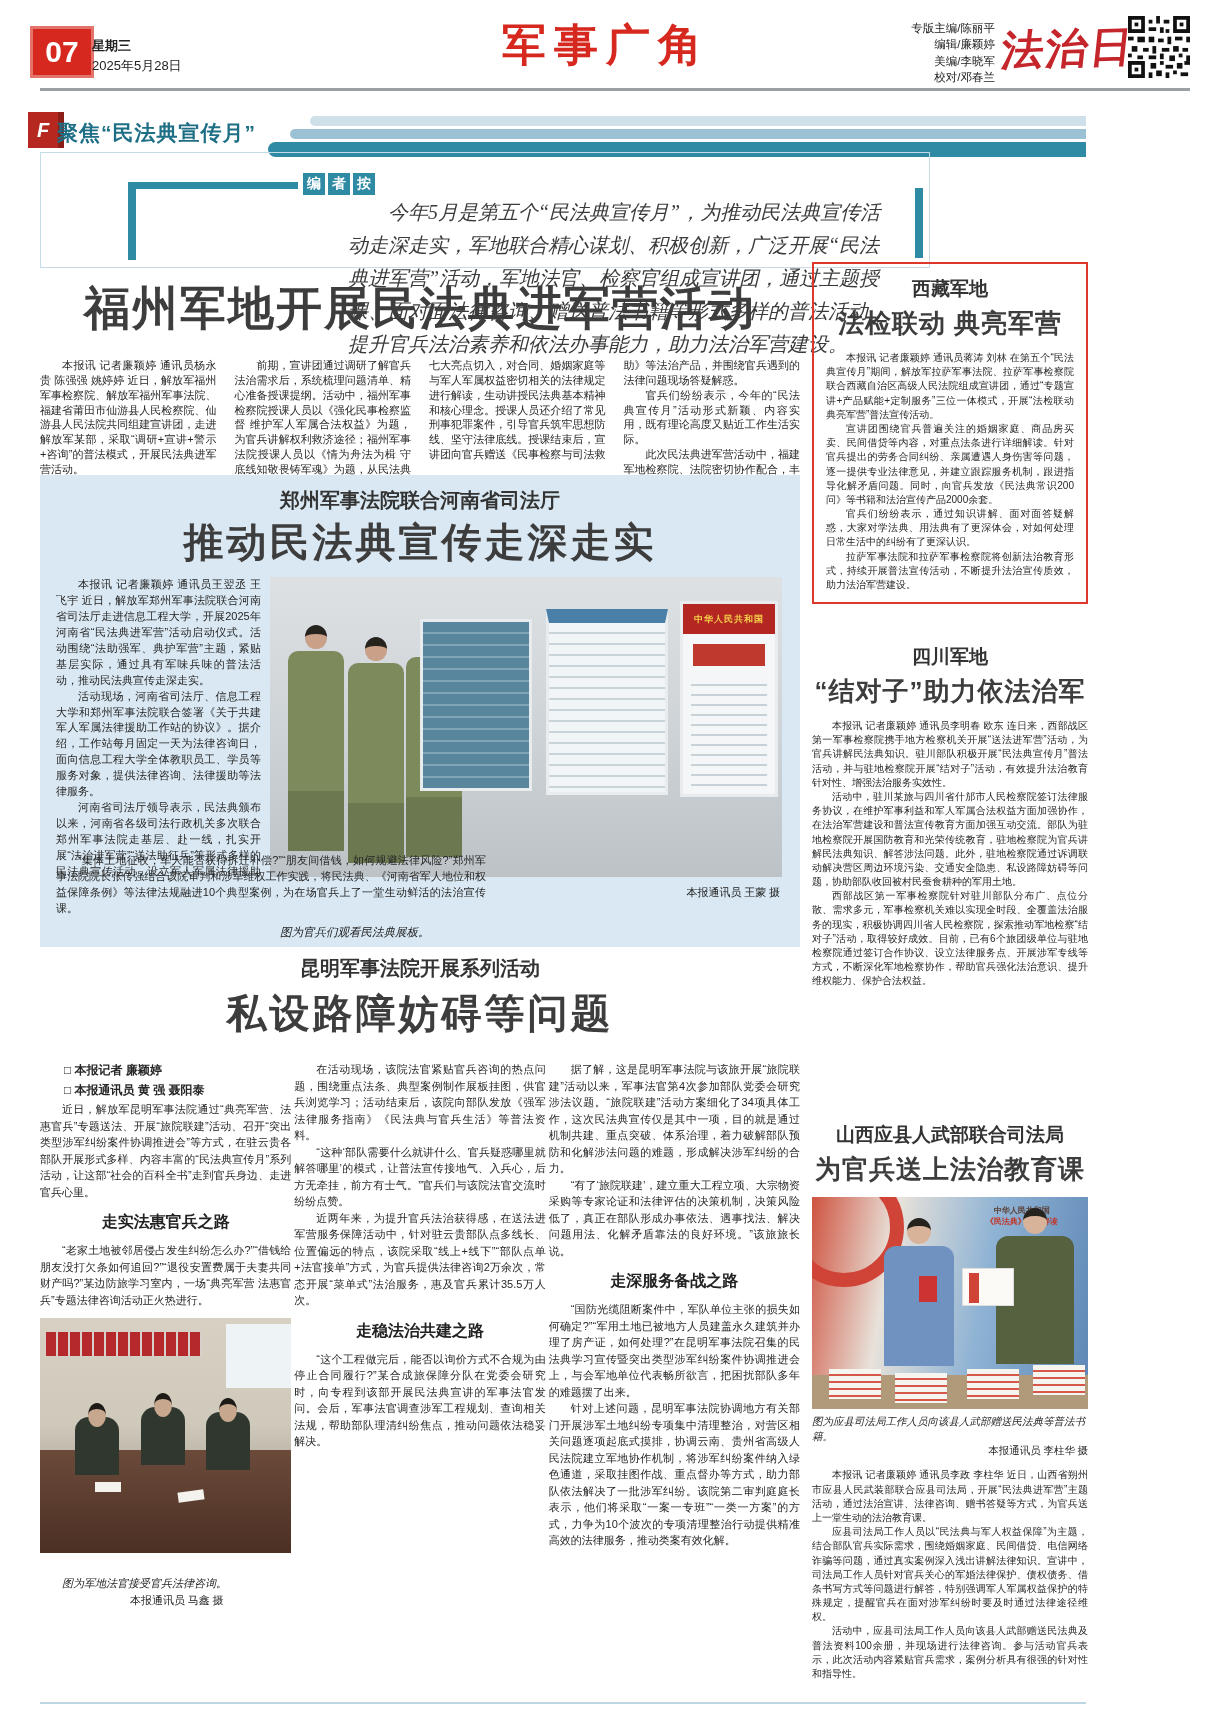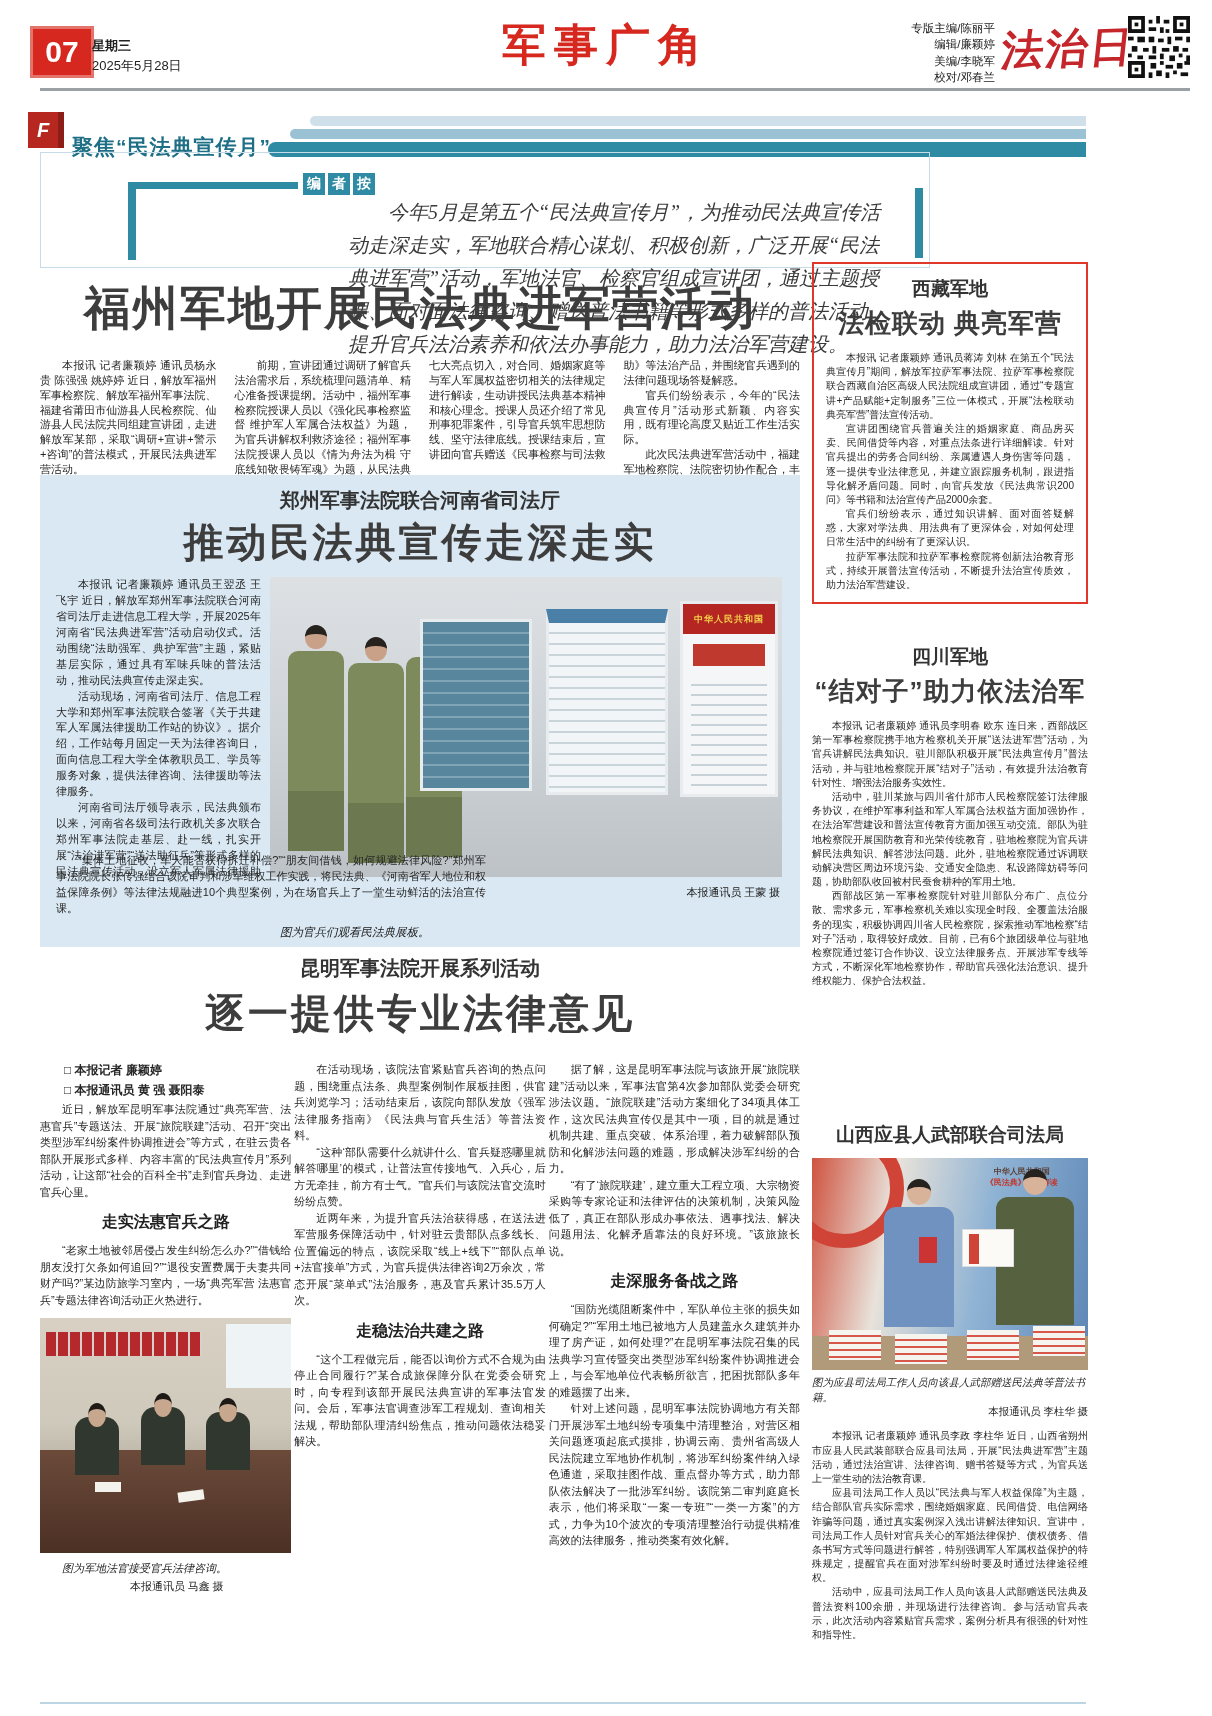--- a/index.html
+++ b/index.html
@@ -17,21 +17,21 @@
   .staff { position:absolute; left:845px; top:20px; width:150px; text-align:right; font-size:11.5px; line-height:1.42; color:#222; }
   .masthead { position:absolute; left:1002px; top:20px; font-size:42px; font-weight:bold; color:#c4262b;
            font-family:"Liberation Serif", serif; transform:skewX(-8deg) rotate(-2deg); letter-spacing:2px; }
   .qr { position:absolute; left:1128px; top:16px; width:62px; height:62px; }
   .header-rule { position:absolute; left:40px; top:88px; width:1150px; height:3px; background:#9aa0a4; }
 
   
   .cube { position:absolute; left:28px; top:112px; width:36px; height:36px; background:#b5271f;
           border-right:6px solid #8d1d17; color:#fff; font-weight:bold; font-style:italic; font-size:20px;
           display:flex; align-items:center; justify-content:center; }
-  .focus-label { position:absolute; left:72px; top:119px; font-size:21px; font-weight:bold; color:#1e6f86; letter-spacing:1px;margin-top:14px; }
+  .focus-label { position:absolute; left:57px; top:119px; font-size:21px; font-weight:bold; color:#1e6f86; letter-spacing:1px; }
   .band { position:absolute; border-radius:8px 0 0 8px; }
   .band1 { left:310px; top:116px; width:776px; height:10px; background:#cfe0ea; }
   .band2 { left:290px; top:129px; width:796px; height:10px; background:#9bc1d4; }
   .band3 { left:268px; top:142px; width:818px; height:15px; background:#2f8aa3; }
 
   
   .note-box { position:absolute; left:40px; top:152px; width:890px; height:116px; border:1px solid #c5dbe8; }
   .note-hbar { position:absolute; left:128px; top:182px; width:170px; height:7px; background:#2f8aa3; }
   .note-vbar-l { position:absolute; left:128px; top:182px; width:8px; height:78px; background:#2f8aa3; }
   .note-vbar-r { position:absolute; left:915px; top:188px; width:8px; height:70px; background:#2f8aa3; }
@@ -99,21 +99,21 @@
   .km-banner { position:absolute; left:6px; top:14px; width:62%; height:24px; background:#b5292c;
           background-image:repeating-linear-gradient(90deg, #b5292c 0 10px, #d8d0cb 10px 12px); }
   .km-window { position:absolute; right:0; top:6px; width:26%; height:64px; background:#eef3f5; }
   .km-table { position:absolute; left:0; bottom:0; width:100%; height:44%; background:linear-gradient(#6b4a3a, #4c3024); }
   .km-person { position:absolute; width:44px; height:58px; background:#30372e; border-radius:14px 14px 0 0; }
   .km-person:before { content:""; display:block; width:18px; height:18px; background:#c8a78f; border-radius:50%;
           margin:-14px auto 0; border-top:6px solid #1e1a16; }
   .km-p1 { left:14%; top:42%; } .km-p2 { left:40%; top:38%; } .km-p3 { left:66%; top:40%; }
   .km-paper { position:absolute; width:26px; height:10px; background:#f4f2ec; }
   .km-pp1 { left:22%; bottom:26%; } .km-pp2 { left:55%; bottom:22%; transform:rotate(-8deg); }
-  .km .caption { font-size:11px; font-family:Liberation Mono, monospace; font-style:italic; text-indent:0; margin-top:8px; }
+  .km .caption { font-size:11px; font-family:Liberation Sans, sans-serif; font-style:italic; text-indent:0; margin-top:22px; }
   .km .credit { font-size:11px; font-family:"Liberation Serif", serif; text-align:center; text-indent:0; }
 
   
   .rail { position:absolute; left:812px; top:262px; width:276px; height:1454px; overflow:hidden; }
   .rail .kick { text-align:center; font-size:19px; font-weight:bold; color:#333; }
   .rail h3 { text-align:center; font-size:26px; font-weight:bold; color:#3d3d3d; margin-top:4px; letter-spacing:1px; }
   .rail .body { margin-top:10px; font-size:10px; line-height:1.42; text-align:justify; }
   .rail .body p { text-indent:2em; }
   .tibet { position:absolute; top:0; left:0; width:276px; min-height:302px; border:2px solid #e0372c; padding:12px 12px 10px; }
   .sichuan { position:absolute; top:382px; left:0; width:276px; height:470px; overflow:hidden; }
@@ -268,21 +268,21 @@
     </div>
     <div class="bottom">
       <p>“集体土地征收，军人能否获得拆迁补偿?”“朋友间借钱，如何规避法律风险?”郑州军事法院院长张传强结合该院审判和涉军维权工作实践，将民法典、《河南省军人地位和权益保障条例》等法律法规融进10个典型案例，为在场官兵上了一堂生动鲜活的法治宣传课。</p>
     </div>
     <div class="credit">本报通讯员 王蒙 摄</div>
     <div class="caption">图为官兵们观看民法典展板。</div>
   </section>
 
   <section class="km">
     <div class="kick">昆明军事法院开展系列活动</div>
-    <h2>逐一提供专业法律意见</h2>
+    <h2>私设路障妨碍等问题</h2>
     <div class="cols">
       <div class="col">
         <p class="byline">□ 本报记者 廉颖婷</p>
         <p class="byline">□ 本报通讯员 黄 强 聂阳泰</p>
         <p>近日，解放军昆明军事法院通过“典亮军营、法惠官兵”专题送法、开展“旅院联建”活动、召开“突出类型涉军纠纷案件协调推进会”等方式，在驻云贵各部队开展形式多样、内容丰富的“民法典宣传月”系列活动，让这部“社会的百科全书”走到官兵身边、走进官兵心里。</p>
         <h4>走实法惠官兵之路</h4>
         <p>“老家土地被邻居侵占发生纠纷怎么办?”“借钱给朋友没打欠条如何追回?”“退役安置费属于夫妻共同财产吗?”某边防旅学习室内，一场“典亮军营 法惠官兵”专题法律咨询活动正火热进行。</p>
         <div class="photo-km">
           <div class="km-banner"></div>
           <div class="km-window"></div>
@@ -331,20 +331,21 @@
       <h3>“结对子”助力依法治军</h3>
       <div class="body">
         <p>本报讯 记者廉颖婷 通讯员李明春 欧东 连日来，西部战区第一军事检察院携手地方检察机关开展“送法进军营”活动，为官兵讲解民法典知识。驻川部队积极开展“民法典宣传月”普法活动，并与驻地检察院开展“结对子”活动，有效提升法治教育针对性、增强法治服务实效性。</p>
         <p>活动中，驻川某旅与四川省什邡市人民检察院签订法律服务协议，在维护军事利益和军人军属合法权益方面加强协作，在法治军营建设和普法宣传教育方面加强互动交流。部队为驻地检察院开展国防教育和光荣传统教育，驻地检察院为官兵讲解民法典知识、解答涉法问题。此外，驻地检察院通过诉调联动解决营区周边环境污染、交通安全隐患、私设路障妨碍等问题，协助部队收回被村民蚕食耕种的军用土地。</p>
         <p>西部战区第一军事检察院针对驻川部队分布广、点位分散、需求多元，军事检察机关难以实现全时段、全覆盖法治服务的现实，积极协调四川省人民检察院，探索推动军地检察“结对子”活动，取得较好成效。目前，已有6个旅团级单位与驻地检察院通过签订合作协议、设立法律服务点、开展涉军专线等方式，不断深化军地检察协作，帮助官兵强化法治意识、提升维权能力、保护合法权益。</p>
       </div>
     </section>
 
     <section class="shanxi">
       <div class="kick">山西应县人武部联合司法局</div>
+      <h3>为官兵送上法治教育课</h3>
       <div class="photo-sx">
         <div class="sx-circle"></div>
         <div class="sx-screen-text">
           <div class="t1">中华人民共和国</div>
           <div class="t2">《民法典》重点解读</div>
         </div>
         <div class="sx-person sx-pl">
           <div class="head"></div>
             <div class="bodyshape">
               <div class="sx-redbook"></div>

